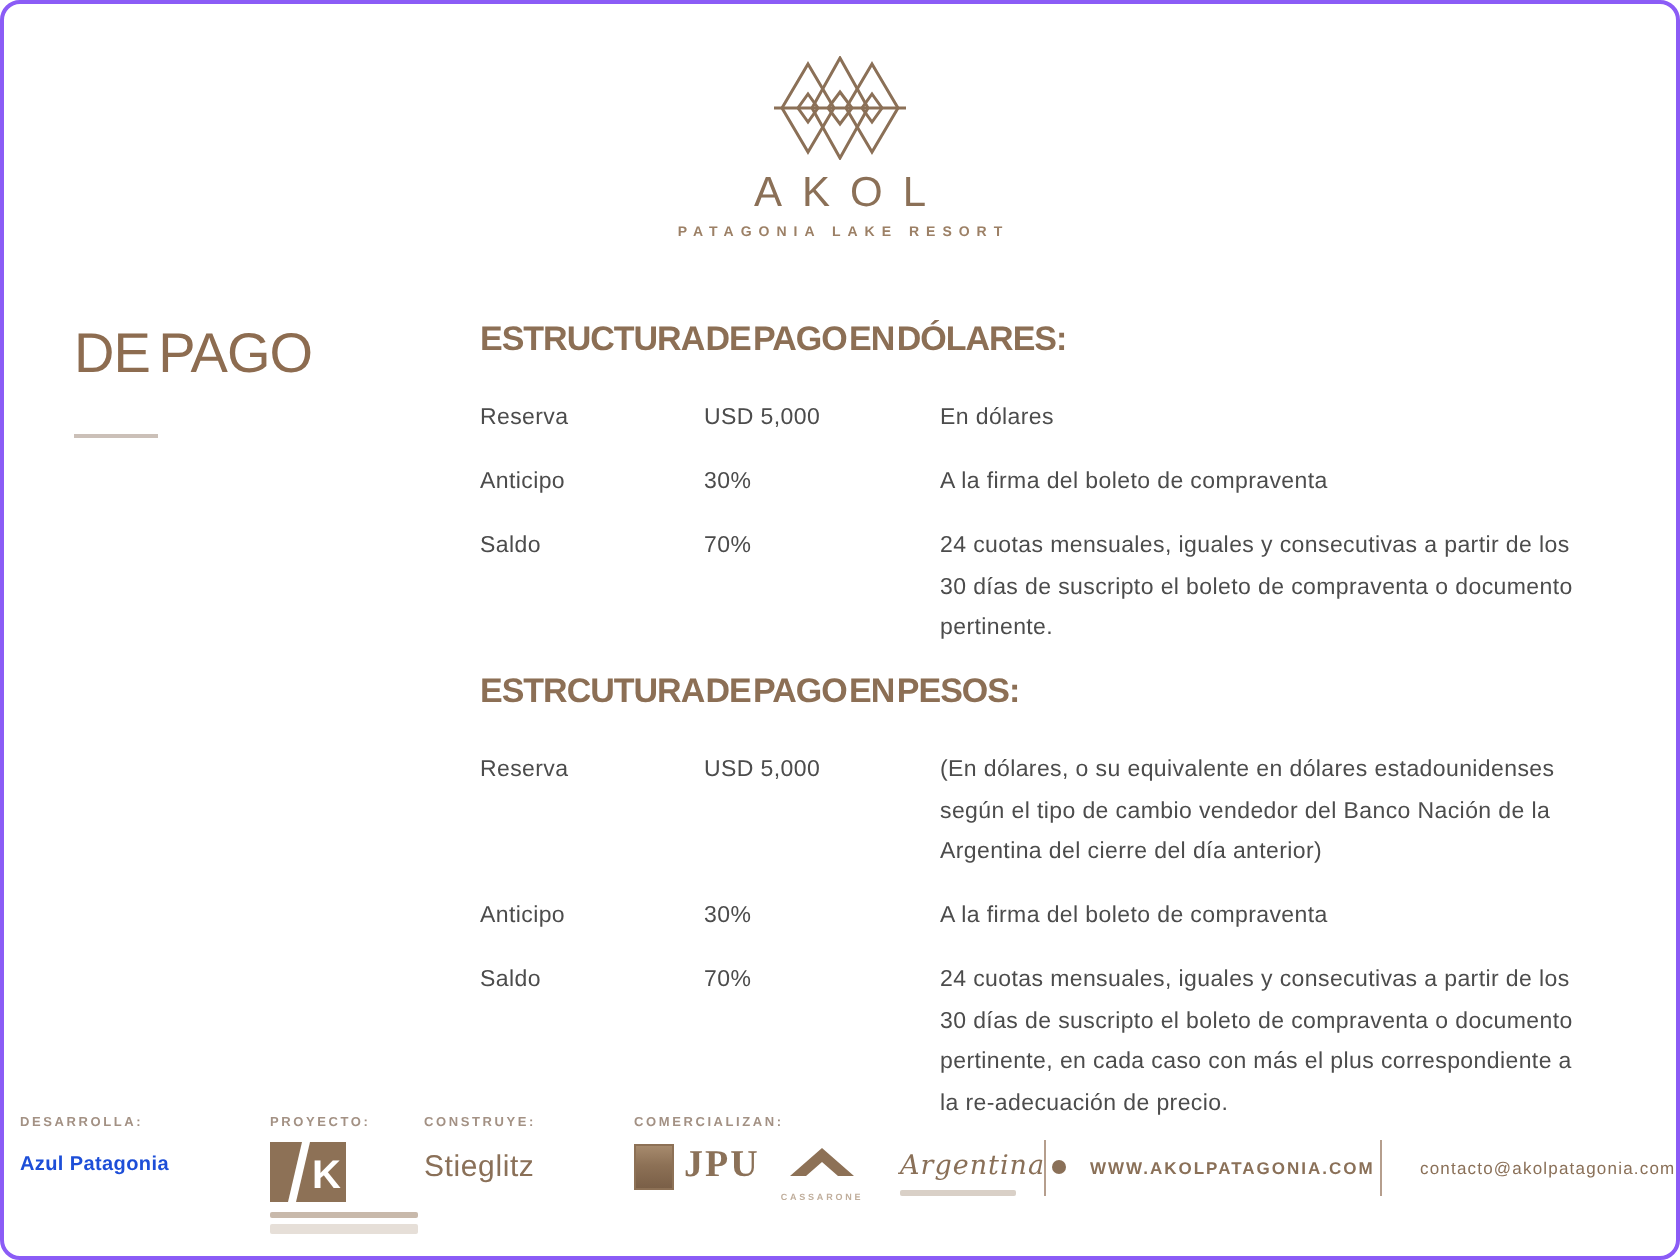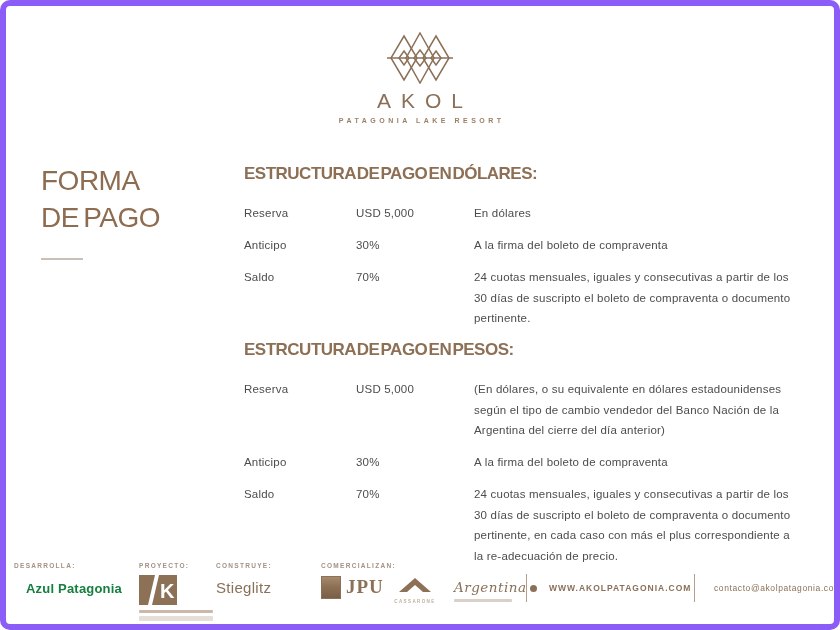--- a/index.html
+++ b/index.html
@@ -1,20 +1,20 @@
 <!DOCTYPE html>
 <html><head>
 <meta charset="utf-8">
 <style>
   * { margin:0; padding:0; box-sizing:border-box; }
   html,body { background:#ffffff; }
   body { font-family:"Liberation Sans", sans-serif; }
   .page {
     position:relative; width:840px; height:630px; background:#fff;
-    border:6px solid #8b5cf6; border-radius:10px; overflow:hidden;
+    border:2px solid #8b5cf6; border-radius:10px; overflow:hidden;
   }
 
   
   .logo-block {
     position:absolute; top:26px; left:0; width:100%;
     display:flex; flex-direction:column; align-items:center;
   }
   .logo-mark { width:68px; height:52px; }
   .wordmark {
     margin-top:5px; font-size:21px; font-weight:400; color:#8B7057;
@@ -47,22 +47,22 @@
   }
   .pay-row .cell { letter-spacing:0.2px; }
 
   
   .footer { position:absolute; left:0; top:552px; width:840px; height:72px; }
   .f-label {
     position:absolute; font-size:6.5px; font-weight:700; color:#a39184;
     letter-spacing:1.3px;
   }
   .f-brand-azul {
-    position:absolute; left:20px; top:23px; font-size:13px; font-weight:700;
-    color:#15803d; letter-spacing:0.2px;
+    position:absolute; left:8px; top:23px; font-size:10px; font-weight:700;
+    color:#1d4ed8; letter-spacing:0.2px;
   }
   .k-logo { position:absolute; left:133px; top:17px; }
   .micro-bar { position:absolute; border-radius:1px; }
   .f-brand-stieglitz {
     position:absolute; left:210px; top:21px; font-size:15px; font-weight:400;
     color:#8A7058; letter-spacing:0.3px;
   }
   .jpu { position:absolute; left:315px; top:18px; display:flex; align-items:flex-start; }
   .jpu-square {
     width:20px; height:23px;
@@ -111,21 +111,20 @@
         <path d="M34 18 L40 26 L34 34 L28 26 Z"></path>
         <path d="M50 19 L55 26 L50 33 L45 26 Z"></path>
         <path d="M1 26 L67 26"></path>
       </g>
     </svg>
     <div class="wordmark">AKOL</div>
     <div class="tagline">PATAGONIA LAKE RESORT</div>
   </div>
 
   <div class="title-block">
-    <div class="title-line">FORMA</div>
     <div class="title-line">DE PAGO</div>
     <div class="title-rule"></div>
   </div>
 
   <div class="content">
 
     <div class="section">
       <div class="section-heading">ESTRUCTURA DE PAGO EN DÓLARES:</div>
 
       <div class="pay-row">

